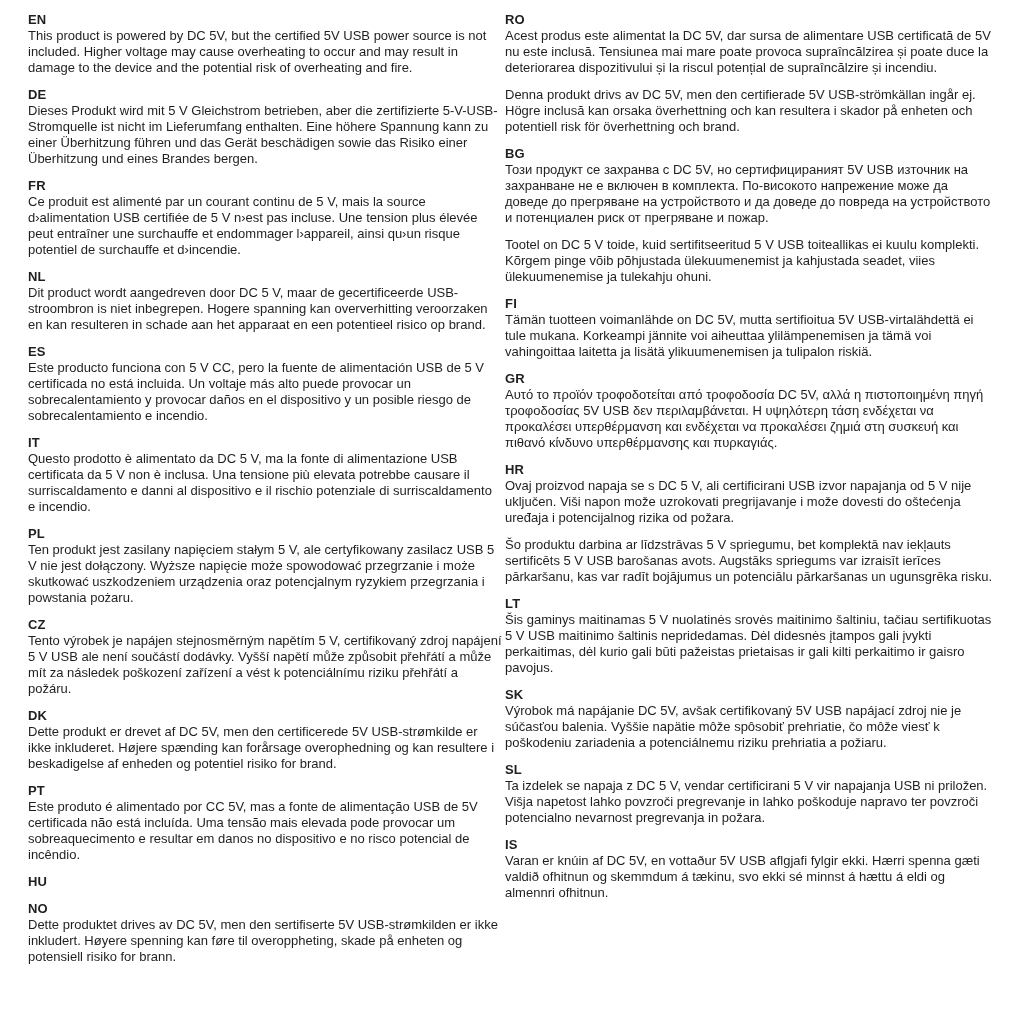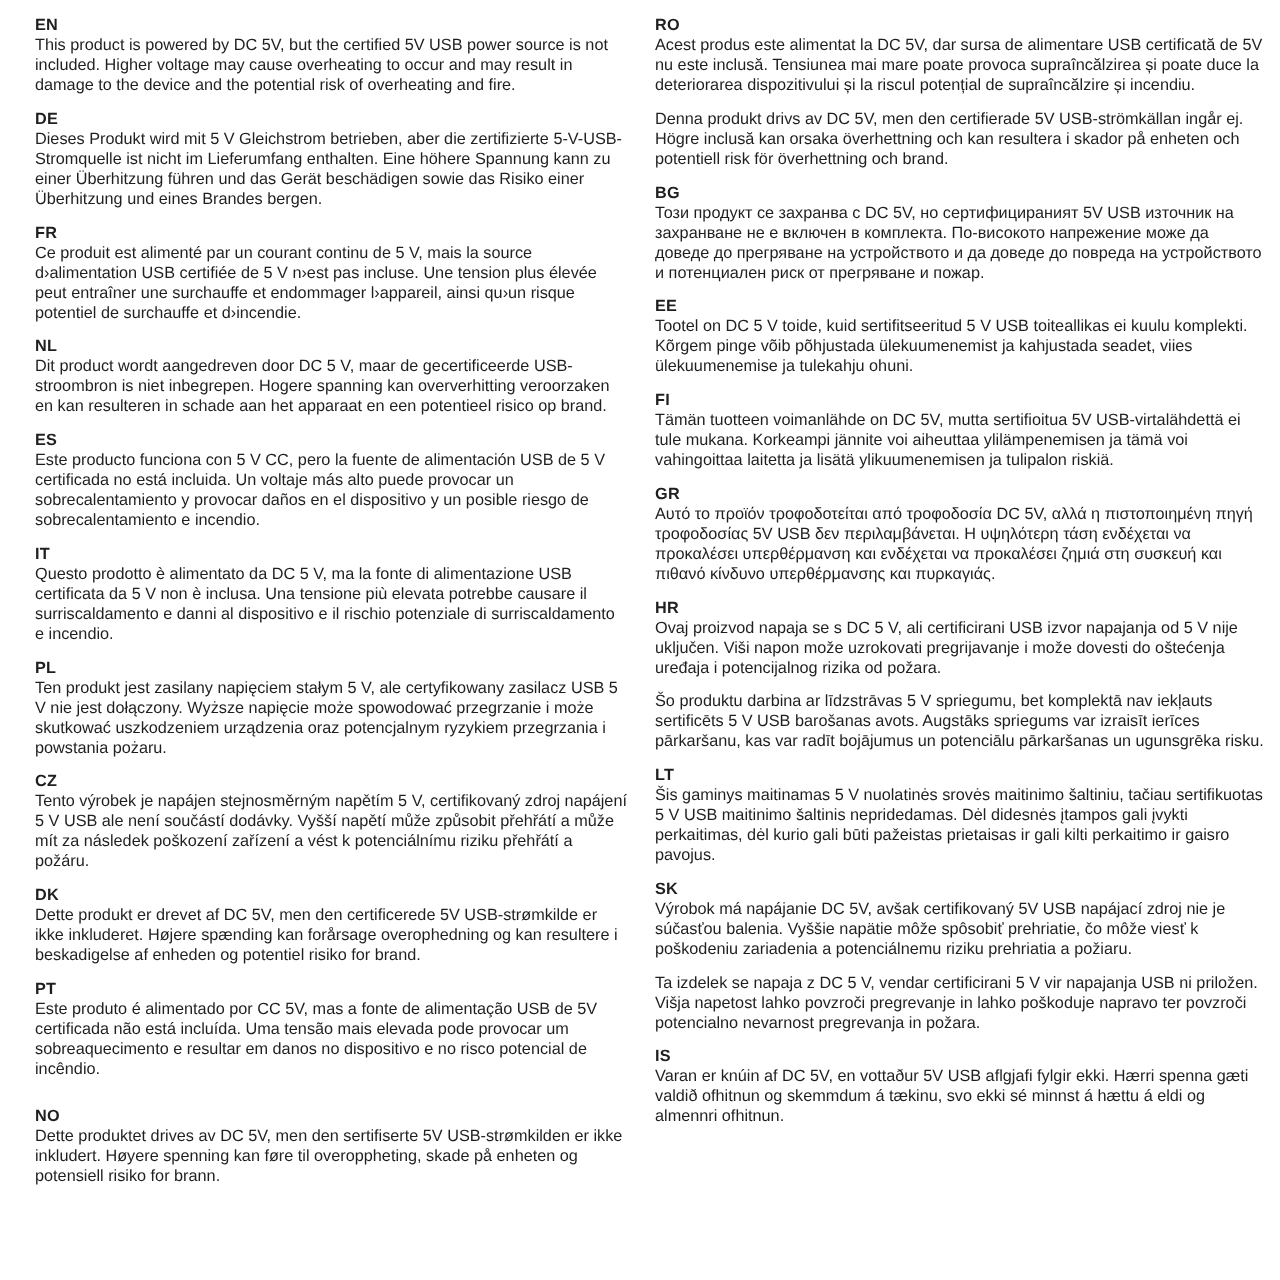--- a/index.html
+++ b/index.html
@@ -7,21 +7,21 @@
   body {
     width: 1024px;
     height: 1024px;
     font-family: "Liberation Sans", sans-serif;
     color: #1f1f1f;
     overflow: hidden;
   }
   .page {
     display: grid;
     grid-template-columns: 474px 488px;
-    column-gap: 22px;
+    column-gap: 3px;
     padding: 12px 18px 0 28px;
   }
   .col { display: flex; flex-direction: column; }
   .lang-block { margin-bottom: 11px; }
   .lang-code {
     font-size: 13px;
     font-weight: 700;
     line-height: 16px;
     letter-spacing: 0.2px;
   }
@@ -70,41 +70,41 @@
     </section>
     <section class="lang-block">
       <h2 class="lang-code">DK</h2>
       <p class="lang-text">Dette produkt er drevet af DC 5V, men den certificerede 5V USB-strømkilde er ikke inkluderet. Højere spænding kan forårsage overophedning og kan resultere i beskadigelse af enheden og potentiel risiko for brand.</p>
     </section>
     <section class="lang-block">
       <h2 class="lang-code">PT</h2>
       <p class="lang-text">Este produto é alimentado por CC 5V, mas a fonte de alimentação USB de 5V certificada não está incluída. Uma tensão mais elevada pode provocar um sobreaquecimento e resultar em danos no dispositivo e no risco potencial de incêndio.</p>
     </section>
     <section class="lang-block">
+      <h2 class="lang-code">HU</h2>
     </section>
     <section class="lang-block">
       <h2 class="lang-code">NO</h2>
       <p class="lang-text">Dette produktet drives av DC 5V, men den sertifiserte 5V USB-strømkilden er ikke inkludert. Høyere spenning kan føre til overoppheting, skade på enheten og potensiell risiko for brann.</p>
     </section>
   </div>
 
   <div class="col">
     <section class="lang-block">
       <h2 class="lang-code">RO</h2>
       <p class="lang-text">Acest produs este alimentat la DC 5V, dar sursa de alimentare USB certificată de 5V nu este inclusă. Tensiunea mai mare poate provoca supraîncălzirea și poate duce la deteriorarea dispozitivului și la riscul potențial de supraîncălzire și incendiu.</p>
     </section>
     <section class="lang-block">
       <p class="lang-text">Denna produkt drivs av DC 5V, men den certifierade 5V USB-strömkällan ingår ej. Högre inclusă kan orsaka överhettning och kan resultera i skador på enheten och potentiell risk för överhettning och brand.</p>
     </section>
     <section class="lang-block">
       <h2 class="lang-code">BG</h2>
       <p class="lang-text">Този продукт се захранва с DC 5V, но сертифицираният 5V USB източник на захранване не е включен в комплекта. По-високото напрежение може да доведе до прегряване на устройството и да доведе до повреда на устройството и потенциален риск от прегряване и пожар.</p>
     </section>
     <section class="lang-block">
-      <h2 class="lang-code">EE</h2>
       <p class="lang-text">Tootel on DC 5 V toide, kuid sertifitseeritud 5 V USB toiteallikas ei kuulu komplekti. Kõrgem pinge võib põhjustada ülekuumenemist ja kahjustada seadet, viies ülekuumenemise ja tulekahju ohuni.</p>
     </section>
     <section class="lang-block">
       <h2 class="lang-code">FI</h2>
       <p class="lang-text">Tämän tuotteen voimanlähde on DC 5V, mutta sertifioitua 5V USB-virtalähdettä ei tule mukana. Korkeampi jännite voi aiheuttaa ylilämpenemisen ja tämä voi vahingoittaa laitetta ja lisätä ylikuumenemisen ja tulipalon riskiä.</p>
     </section>
     <section class="lang-block">
       <h2 class="lang-code">GR</h2>
       <p class="lang-text">Αυτό το προϊόν τροφοδοτείται από τροφοδοσία DC 5V, αλλά η πιστοποιημένη πηγή τροφοδοσίας 5V USB δεν περιλαμβάνεται. Η υψηλότερη τάση ενδέχεται να προκαλέσει υπερθέρμανση και ενδέχεται να προκαλέσει ζημιά στη συσκευή και πιθανό κίνδυνο υπερθέρμανσης και πυρκαγιάς.</p>
     </section>
@@ -117,20 +117,21 @@
     </section>
     <section class="lang-block">
       <h2 class="lang-code">LT</h2>
       <p class="lang-text">Šis gaminys maitinamas 5 V nuolatinės srovės maitinimo šaltiniu, tačiau sertifikuotas 5 V USB maitinimo šaltinis nepridedamas. Dėl didesnės įtampos gali įvykti perkaitimas, dėl kurio gali būti pažeistas prietaisas ir gali kilti perkaitimo ir gaisro pavojus.</p>
     </section>
     <section class="lang-block">
       <h2 class="lang-code">SK</h2>
       <p class="lang-text">Výrobok má napájanie DC 5V, avšak certifikovaný 5V USB napájací zdroj nie je súčasťou balenia. Vyššie napätie môže spôsobiť prehriatie, čo môže viesť k poškodeniu zariadenia a potenciálnemu riziku prehriatia a požiaru.</p>
     </section>
     <section class="lang-block">
+      <h2 class="lang-code">SL</h2>
       <p class="lang-text">Ta izdelek se napaja z DC 5 V, vendar certificirani 5 V vir napajanja USB ni priložen. Višja napetost lahko povzroči pregrevanje in lahko poškoduje napravo ter povzroči potencialno nevarnost pregrevanja in požara.</p>
     </section>
     <section class="lang-block">
       <h2 class="lang-code">IS</h2>
       <p class="lang-text">Varan er knúin af DC 5V, en vottaður 5V USB aflgjafi fylgir ekki. Hærri spenna gæti valdið ofhitnun og skemmdum á tækinu, svo ekki sé minnst á hættu á eldi og almennri ofhitnun.</p>
     </section>
   </div>
 
 </div>
 

